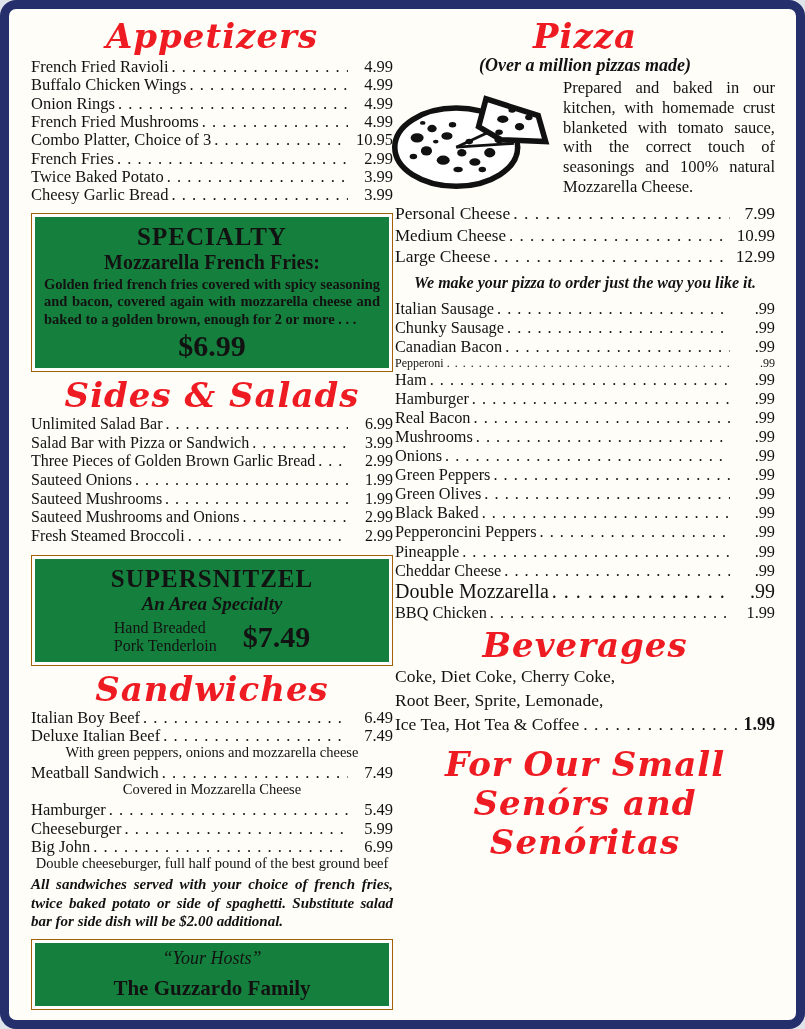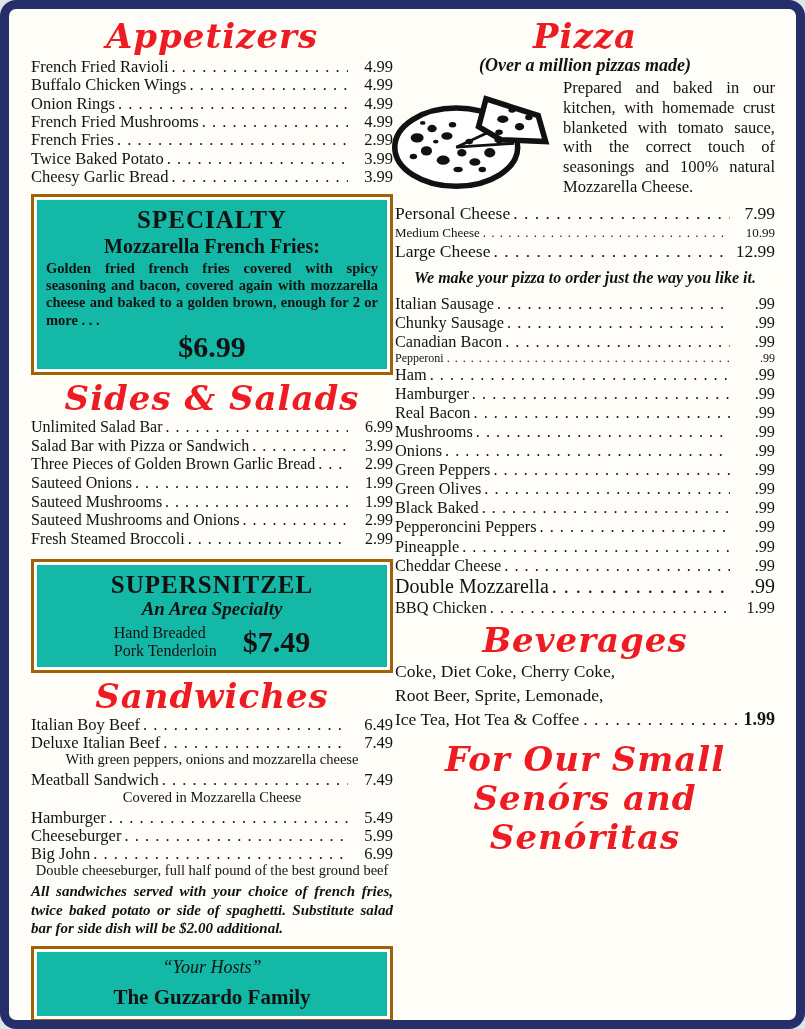--- a/index.html
+++ b/index.html
@@ -34,23 +34,23 @@
   .mrow .nm { white-space:nowrap; }
   .mrow .dots { flex:1; overflow:hidden; white-space:nowrap; margin:0 3px; }
   .mrow .dots::after { content:". . . . . . . . . . . . . . . . . . . . . . . . . . . . . . . . . . . . . . . . . . . . . . . . . ."; letter-spacing:1px; }
   .mrow .pr { white-space:nowrap; text-align:right; min-width:42px; }
   .tight .mrow { font-size:16px; line-height:1.165; }
   .note { text-align:center; font-size:14.5px; line-height:1.1; margin:0 0 3px 0; }
   .note:empty { display:none; }
 
   
   .red-box {
-    border:3px solid #a16207;
+    border:1px solid #a16207;
     box-shadow:inset 0 0 0 3px #ffffff;
-    background:#14b8a6;
+    background:#15803d;
     padding:10px 12px 9px 12px;
     text-align:center;
   }
   .sp-title { font-weight:bold; font-size:25px; letter-spacing:1px; line-height:1.05; }
   .sp-sub   { font-weight:bold; font-size:20px; line-height:1.2; }
   .sp-desc  { font-size:14.5px; text-align:justify; line-height:1.2; font-weight:bold; margin-top:2px; }
   .sp-price { font-weight:bold; font-size:30px; line-height:1.1; margin-top:1px; }
 
   .snz-sub { font-weight:bold; font-style:italic; font-size:19px; }
   .snz-row { display:flex; justify-content:center; align-items:center; gap:26px; margin-top:4px; }
@@ -111,20 +111,25 @@
           <span class="dots"></span>
           <span class="pr">4.99</span>
         </div>
 
         <div class="mrow">
           <span class="nm">French Fried Mushrooms</span>
           <span class="dots"></span>
           <span class="pr">4.99</span>
         </div>
 
+        <div class="mrow">
+          <span class="nm">Combo Platter, Choice of 3</span>
+          <span class="dots"></span>
+          <span class="pr">10.95</span>
+        </div>
 
         <div class="mrow">
           <span class="nm">French Fries</span>
           <span class="dots"></span>
           <span class="pr">2.99</span>
         </div>
 
         <div class="mrow">
           <span class="nm">Twice Baked Potato</span>
           <span class="dots"></span>
@@ -316,21 +321,21 @@
     </div>
 
     <div class="mt6" style="clear:both;">
 
         <div class="mrow" style="font-size:17.5px; line-height:1.25;">
           <span class="nm">Personal Cheese</span>
           <span class="dots"></span>
           <span class="pr">7.99</span>
         </div>
 
-        <div class="mrow" style="font-size:13px; line-height:1.25;">
+        <div class="mrow" style="font-size:17px; line-height:1.25;">
           <span class="nm">Medium Cheese</span>
           <span class="dots"></span>
           <span class="pr">10.99</span>
         </div>
 
         <div class="mrow" style="font-size:17.5px; line-height:1.25;">
           <span class="nm">Large Cheese</span>
           <span class="dots"></span>
           <span class="pr">12.99</span>
         </div>

